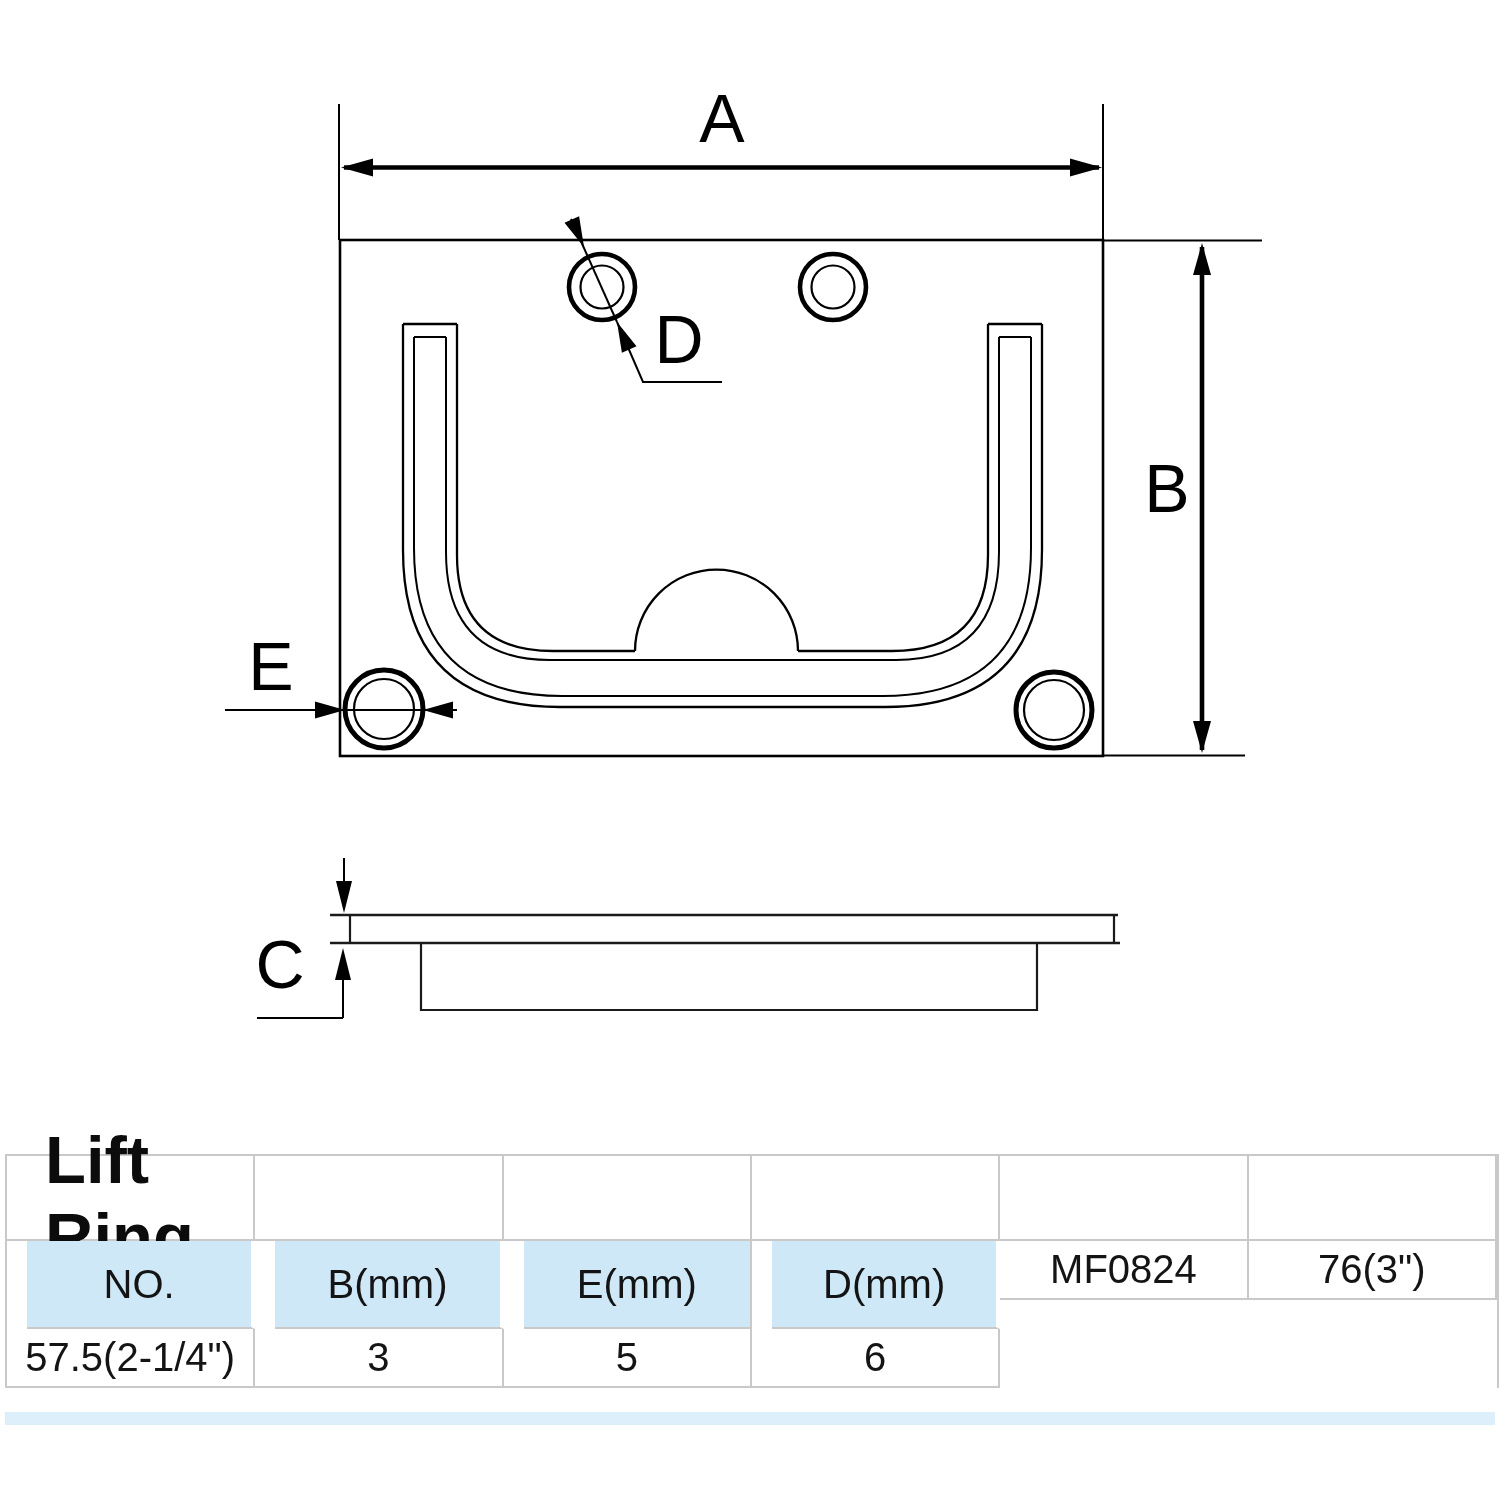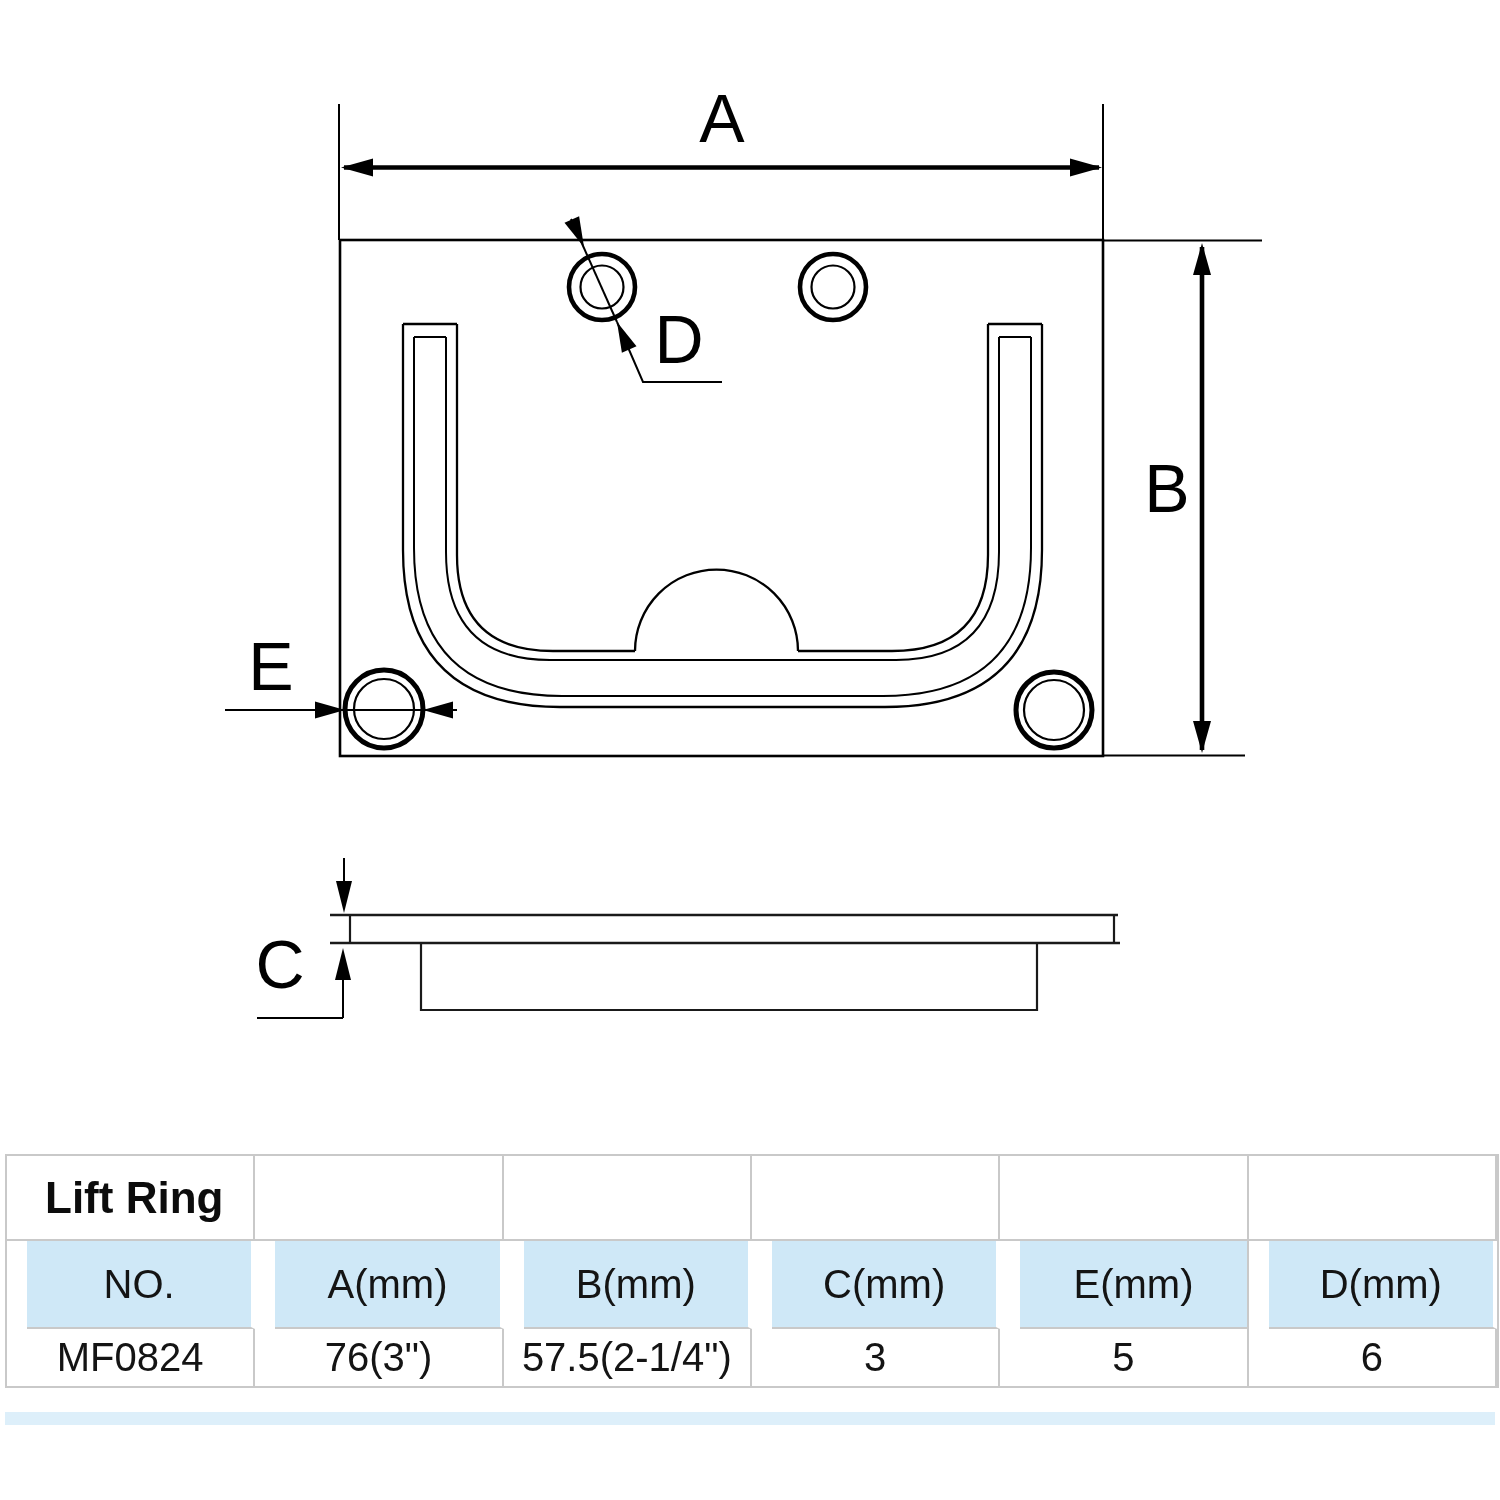--- a/index.html
+++ b/index.html
@@ -8,21 +8,21 @@
   #drawing{position:absolute;left:0;top:0;}
   .dimletter{font-family:"Liberation Sans", sans-serif;font-size:68px;fill:#000;}
   
   #spec-table{position:absolute;left:5px;top:1154px;width:1490px;
               display:grid;grid-template-columns:repeat(6,1fr);
               border-top:2px solid var(--brd);border-left:2px solid var(--brd);
               border-right:2px solid var(--brd);}
   .cell{box-sizing:border-box;display:flex;align-items:center;justify-content:center;
         border-right:2px solid var(--brd);border-bottom:2px solid var(--brd);
         font-size:40px;color:#141414;background:#ffffff;}
-  .cell.title{justify-content:flex-start;padding-left:38px;font-size:44px;font-weight:bold;color:#0c0c0c;}
+  .cell.title{justify-content:flex-start;padding-left:38px;font-size:67px;font-weight:bold;color:#0c0c0c;}
   .row-t{height:85px;}
   .row-h{height:88px;background:var(--hdrbg);border-right:4px solid #ffffff;margin-left:20px;}
   .row-h.last{border-right:2px solid var(--brd);}
   .row-v{height:59px;}
   #table-strip{position:absolute;left:5px;top:1412px;width:1490px;height:13px;background:var(--strip);}
 </style>
 </head>
 <body>
 
 <div id="canvas">
@@ -113,23 +113,21 @@
   <div id="spec-table">
 
     <div class="cell row-t title">Lift Ring</div>
     <div class="cell row-t"></div>
     <div class="cell row-t"></div>
     <div class="cell row-t"></div>
     <div class="cell row-t"></div>
     <div class="cell row-t"></div>
 
     <div class="cell row-h">NO.</div>
-    <div class="cell row-h">A(mm)</div>
     <div class="cell row-h">B(mm)</div>
-    <div class="cell row-h">C(mm)</div>
     <div class="cell row-h last">E(mm)</div>
     <div class="cell row-h">D(mm)</div>
 
     <div class="cell row-v">MF0824</div>
     <div class="cell row-v">76(3")</div>
     <div class="cell row-v">57.5(2-1/4")</div>
     <div class="cell row-v">3</div>
     <div class="cell row-v">5</div>
     <div class="cell row-v">6</div>
   </div>

